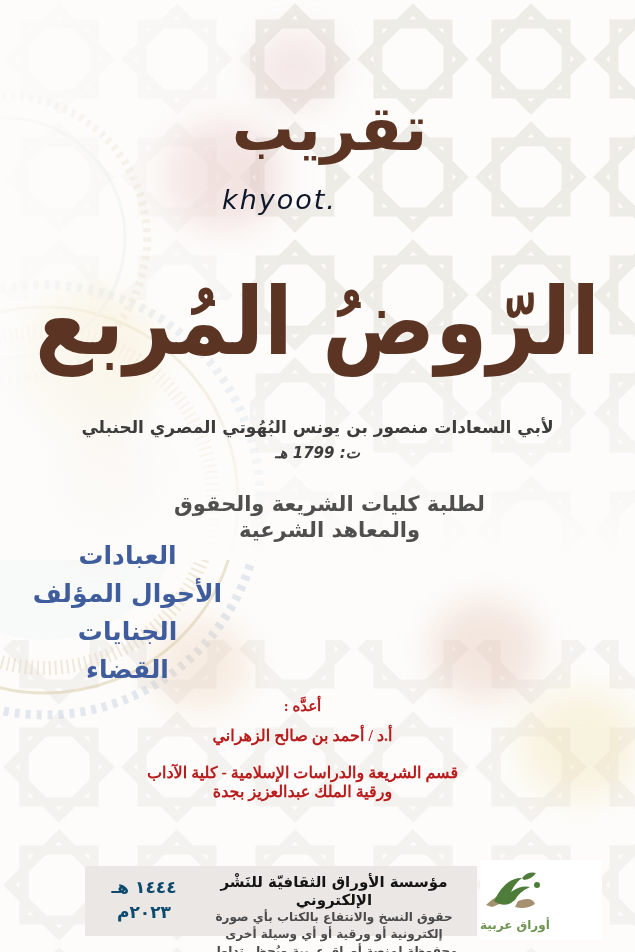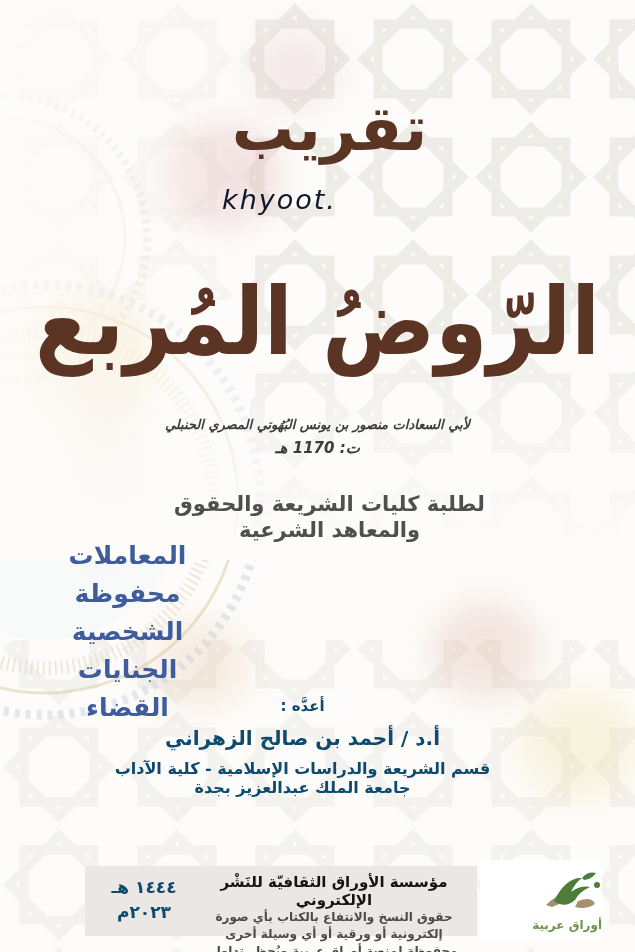--- a/index.html
+++ b/index.html
@@ -33,59 +33,59 @@
   .main-title{
     position:absolute;top:218px;left:0;width:100%;height:205px;
     display:flex;align-items:center;justify-content:center;
     font-size:84px;font-weight:bold;color:#5b3423;
     transform:scaleY(1.12);
   }
   .author-block{
     position:absolute;top:417px;left:0;width:100%;
     text-align:center;color:#3c3c3c;
   }
-  .author-line{font-size:13px;font-weight:bold;font-style:italic;}
+  .author-line{font-size:17px;font-weight:bold;}
   .author-died{font-size:15px;font-weight:bold;font-style:italic;margin-top:7px;}
   .audience{
     position:absolute;top:491px;left:0;width:100%;
     text-align:center;color:#4f4f4f;
     font-size:21px;font-weight:600;line-height:1.25;padding-left:12px;
   }
   .topics{
     position:absolute;top:537px;left:15px;width:225px;
     text-align:center;color:#3f5c9d;
     font-size:25px;font-weight:bold;line-height:38px;
   }
   .prepared{
     position:absolute;top:697px;left:60px;right:90px;
-    text-align:center;color:#0c4a6e;
+    text-align:center;color:#b91c1c;font-family:Liberation Serif, serif;
   }
   .prep-heading{font-size:15px;font-weight:bold;margin-bottom:11px;}
-  .prep-name{font-size:20px;font-weight:bold;margin-bottom:9px;}
+  .prep-name{font-size:16px;font-weight:bold;margin-bottom:18px;}
   .prep-dept{font-size:16px;font-weight:bold;}
   .prep-univ{font-size:16px;font-weight:bold;}
   
   .footer-bar{
     position:absolute;left:85px;top:866px;width:392px;height:70px;
     background:#ebe7e4;
   }
   .footer-dates{
     position:absolute;left:8px;top:9px;width:102px;
     text-align:center;color:#0c4a6e;font-weight:bold;
     font-size:17px;line-height:25px;
   }
   .footer-center{
     position:absolute;left:112px;right:6px;top:7px;text-align:center;
   }
   .footer-pub{font-size:15px;font-weight:bold;color:#141414;margin-bottom:0;}
   .footer-rights{font-size:12px;color:#4a4a4a;line-height:1.4;font-weight:bold;}
   .logo-box{
     position:absolute;left:480px;top:860px;width:122px;height:80px;
     background:#ffffff;
-    display:flex;flex-direction:column;align-items:flex-start;justify-content:center;
+    display:flex;flex-direction:column;align-items:flex-end;justify-content:center;
   }
   .logo-caption{font-size:12px;font-weight:bold;color:#6f9350;margin-top:1px;}
 </style>
 </head>
 <body>
 
 <div class="page">
 
   <svg class="bg-svg" width="635" height="952">
     <defs>
@@ -123,40 +123,40 @@
   <div class="fade-top"></div>
 
   <div class="watermark">khyoot.</div>
 
   <div class="kicker">تقريب</div>
 
   <div class="main-title">الرّوضُ المُربع</div>
 
   <div class="author-block">
     <div class="author-line">لأبي السعادات منصور بن يونس البُهُوتي المصري الحنبلي</div>
-    <div class="author-died">ت: 1170 هـ</div>
+    <div class="author-died">ت: 1799 هـ</div>
   </div>
 
   <div class="audience">
     <div>لطلبة كليات الشريعة والحقوق</div>
     <div>والمعاهد الشرعية</div>
   </div>
 
   <div class="topics">
-    <div>المعاملات</div>
-    <div>محفوظة الشخصية</div>
+    <div>العبادات</div>
+    <div>الأحوال المؤلف</div>
     <div>الجنايات</div>
     <div>القضاء</div>
   </div>
 
   <div class="prepared">
     <div class="prep-heading">أعدَّه :</div>
     <div class="prep-name">أ.د / أحمد بن صالح الزهراني</div>
     <div class="prep-dept">قسم الشريعة والدراسات الإسلامية - كلية الآداب</div>
-    <div class="prep-univ">جامعة الملك عبدالعزيز بجدة</div>
+    <div class="prep-univ">ورقية الملك عبدالعزيز بجدة</div>
   </div>
 
   <div class="footer-bar">
     <div class="footer-dates">
       <div>١٤٤٤ هـ</div>
       <div>٢٠٢٣م</div>
     </div>
     <div class="footer-center">
       <div class="footer-pub">مؤسسة الأوراق الثقافيّة للنَشْر الإلكتروني</div>
       <div class="footer-rights">حقوق النسخ والانتفاع بالكتاب بأي صورة إلكترونية أو ورقية أو أي وسيلة أخرى</div>

